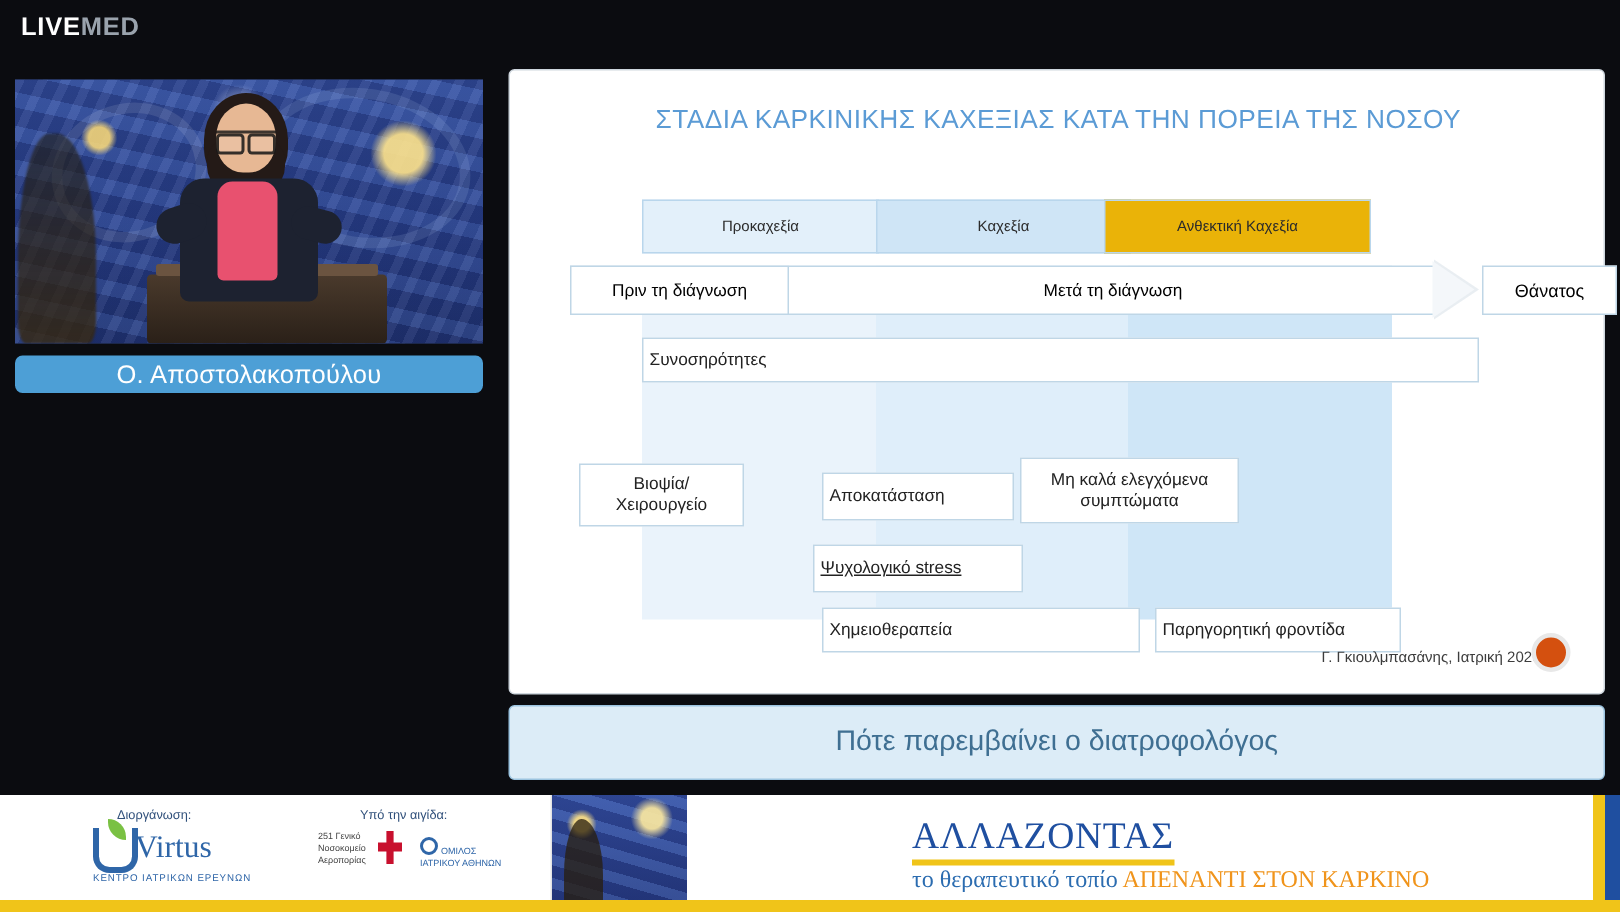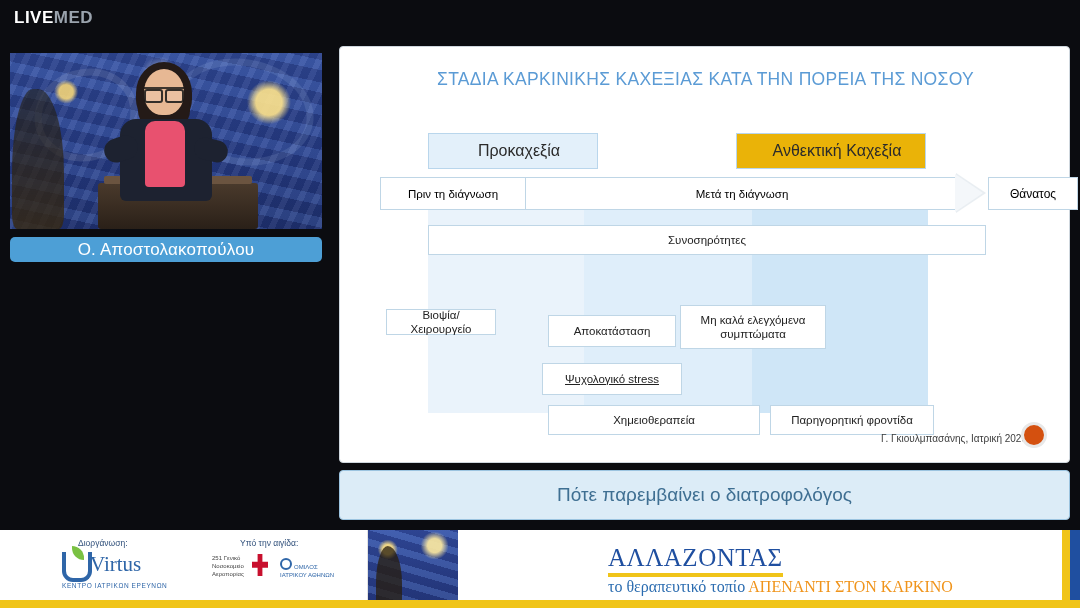--- a/index.html
+++ b/index.html
@@ -219,36 +219,35 @@
   .band.b2 { left: 204px; width: 168px; background: #dfeefa; }
   .band.b3 { left: 372px; width: 176px; background: #cfe6f7; }
 
   .phase {
     position: absolute;
     top: 0;
     height: 34px;
     display: flex;
     align-items: center;
     justify-content: center;
-    font-size: 16px;
+    font-size: 10px;
     color: #2b2b2b;
     border: 1px solid #b9d6ec;
-    padding-left: 12px;
   }
   .phase.p1 { left: 48px;  width: 156px; background: #e3f0fa; }
   .phase.p2 { left: 204px; width: 168px; background: #cfe5f6; }
   .phase.p3 { left: 356px; width: 176px; background: #eab308; }
 
   .row-box {
     position: absolute;
     background: #ffffff;
     border: 1px solid #bfd6e6;
     display: flex;
     align-items: center;
-    justify-content: center;
+    justify-content: flex-start;
     text-align: center;
     font-size: 11.5px;
     color: #222;
     line-height: 14px;
     padding: 0 4px;
     box-sizing: border-box;
   }
 
   .arrow-band {
     position: absolute;
@@ -551,20 +550,23 @@
 
     <div class="diagram">
 
       <div class="band b1"></div>
       <div class="band b2"></div>
       <div class="band b3"></div>
 
       <div class="phase p1">
         <span>Προκαχεξία</span>
       </div>
+      <div class="phase p2">
+        <span>Καχεξία</span>
+      </div>
       <div class="phase p3">
         <span>Ανθεκτική Καχεξία</span>
       </div>
 
       <div class="arrow-band">
         <div class="arrow-body"></div>
         <div class="pre-diag">
           <span>Πριν τη διάγνωση</span>
         </div>
         <div class="post-diag">
@@ -575,21 +577,21 @@
 
       <div class="death-box">
         <span>Θάνατος</span>
       </div>
 
       <div class="row-box" style="left:48px; top:92px; width:558px; height:30px;">
         <span>Συνοσηρότητες</span>
       </div>
 
 
-      <div class="row-box" style="left:6px; top:176px; width:110px; height:26px;">
+      <div class="row-box" style="left:6px; top:176px; width:110px; height:42px;">
         <span>Βιοψία/ Χειρουργείο</span>
       </div>
 
       <div class="row-box" style="left:168px; top:182px; width:128px; height:32px;">
         <span>Αποκατάσταση</span>
       </div>
 
       <div class="row-box" style="left:300px; top:172px; width:146px; height:44px;">
         <span>Μη καλά ελεγχόμενα συμπτώματα</span>
       </div>

